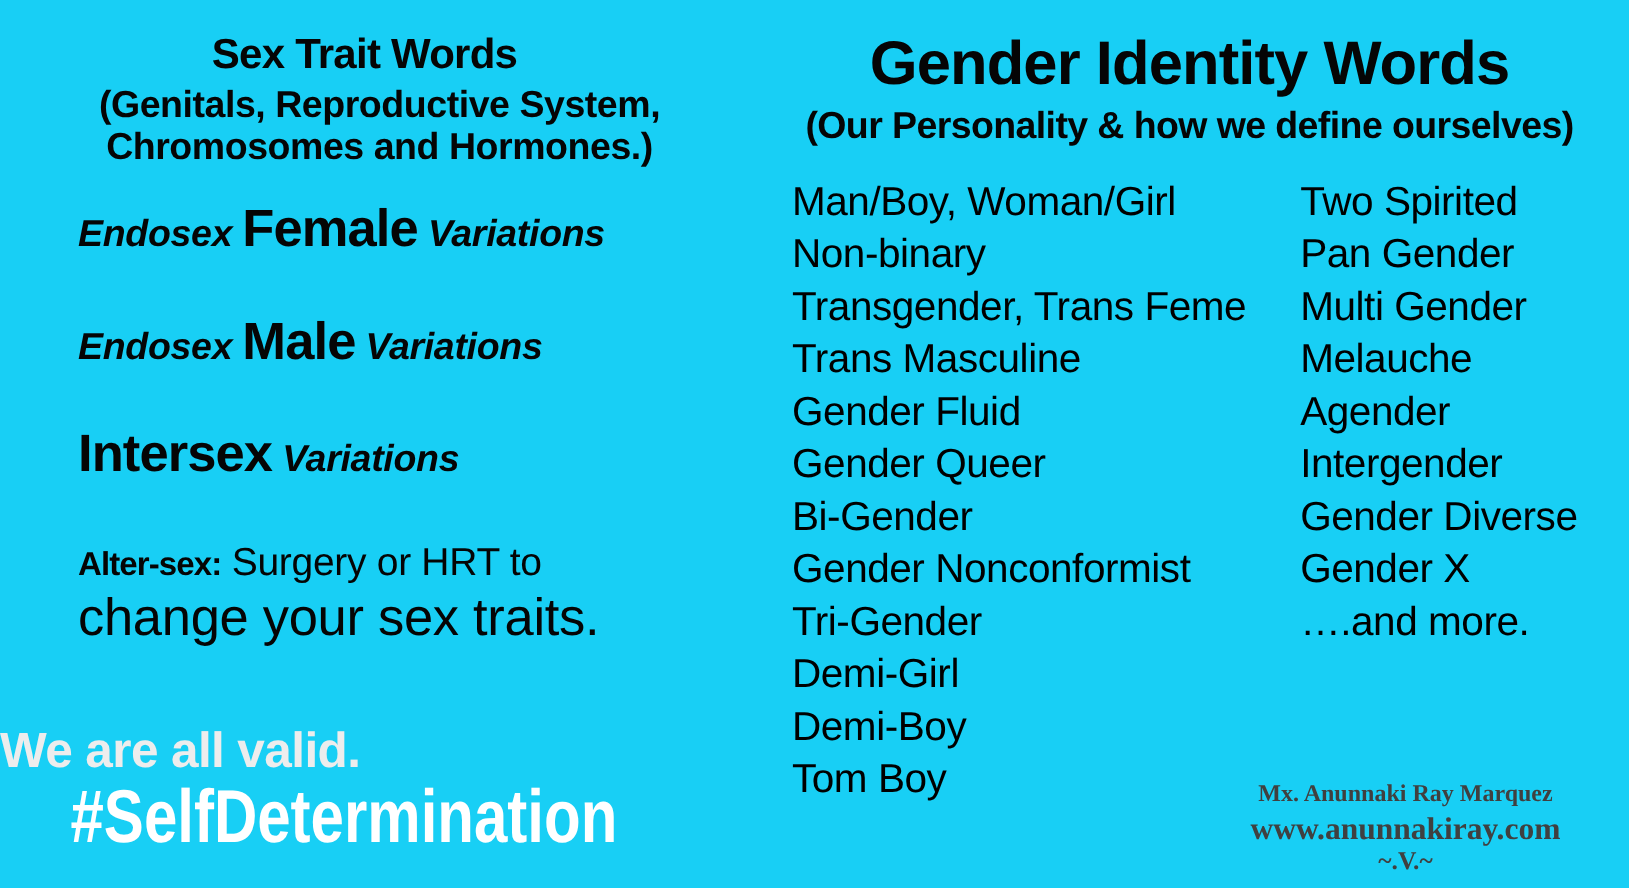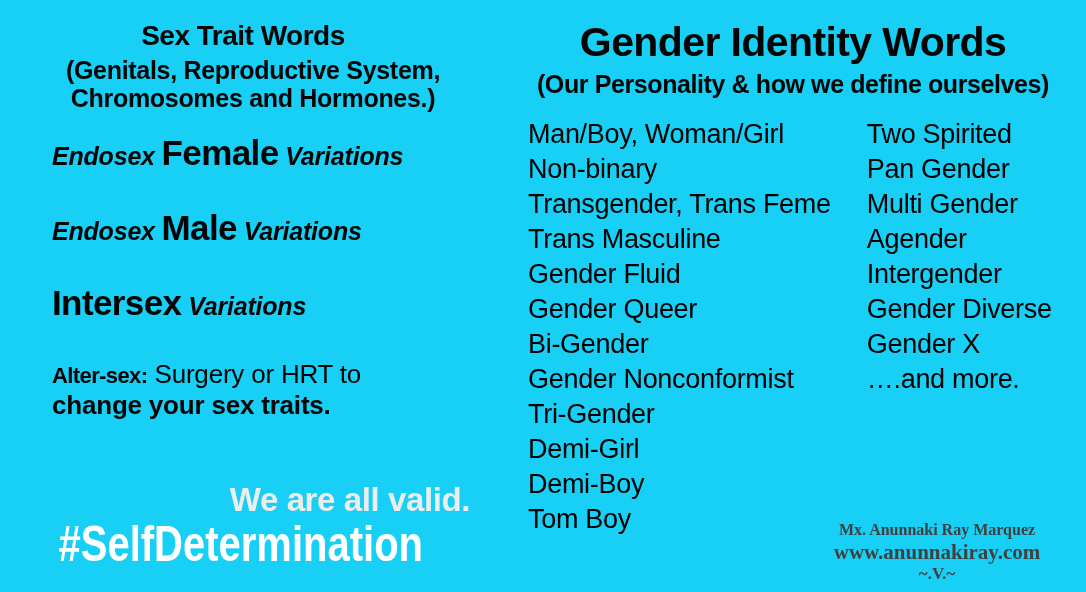--- a/index.html
+++ b/index.html
@@ -80,32 +80,32 @@
     font-size: 22px;
     font-weight: 700;
     letter-spacing: -0.6px;
   }
   .alter-desc {
     font-size: 26px;
     font-weight: 400;
     letter-spacing: -0.2px;
   }
   .alter-line2 {
-    font-size: 26px;
-    font-weight: 700;
+    font-size: 35px;
+    font-weight: 400;
     letter-spacing: -0.2px;
     line-height: 1.3;
   }
 
   .slogan-wrap {
     position: absolute;
     left: 0;
     top: 483px;
     width: 470px;
-    text-align: right;
+    text-align: left;
   }
   .slogan-1 {
     color: #ededed;
     font-size: 33px;
     font-weight: 700;
     letter-spacing: -0.4px;
     line-height: 1.0;
   }
   .slogan-2 {
     color: #ffffff;
@@ -237,20 +237,21 @@
         <div class="word-item">Tri-Gender</div>
         <div class="word-item">Demi-Girl</div>
         <div class="word-item">Demi-Boy</div>
         <div class="word-item">Tom Boy</div>
       </div>
 
       <div class="word-col-b">
         <div class="word-item">Two Spirited</div>
         <div class="word-item">Pan Gender</div>
         <div class="word-item">Multi Gender</div>
+        <div class="word-item">Melauche</div>
         <div class="word-item">Agender</div>
         <div class="word-item">Intergender</div>
         <div class="word-item">Gender Diverse</div>
         <div class="word-item">Gender X</div>
         <div class="word-item">….and more.</div>
       </div>
 
     </div>
 
   </div>

